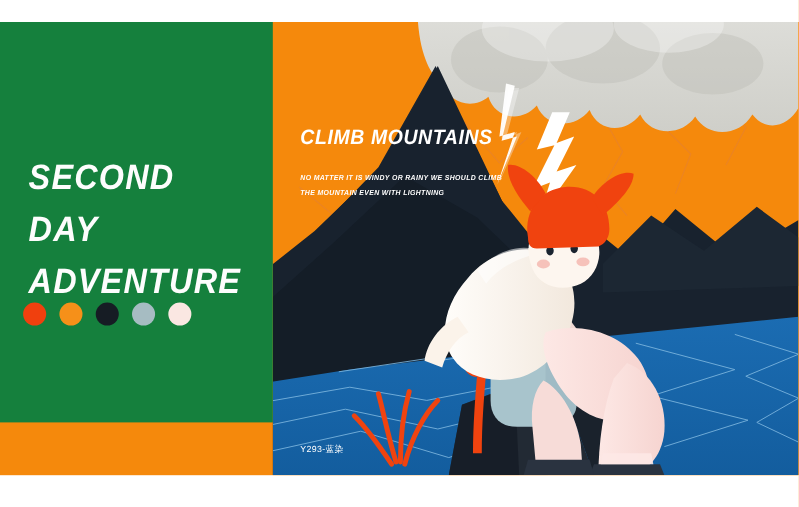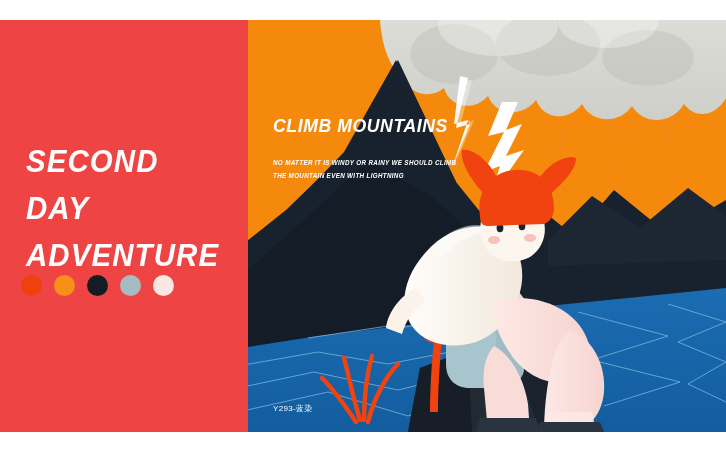--- a/index.html
+++ b/index.html
@@ -24,22 +24,22 @@
     overflow: hidden;
     background: #f5890c;
   }
 
   
   #left-panel {
     position: absolute;
     left: 0;
     top: 0;
     width: 248px;
-    height: 412px;
-    background: #ef4444;
+    height: 364px;
+    background: #15803d;
     z-index: 40;
   }
   #poster-title {
     position: absolute;
     left: 26px;
     top: 118px;
     width: 212px;
     color: #fdfdfd;
     font-size: 32px;
     line-height: 47px;

